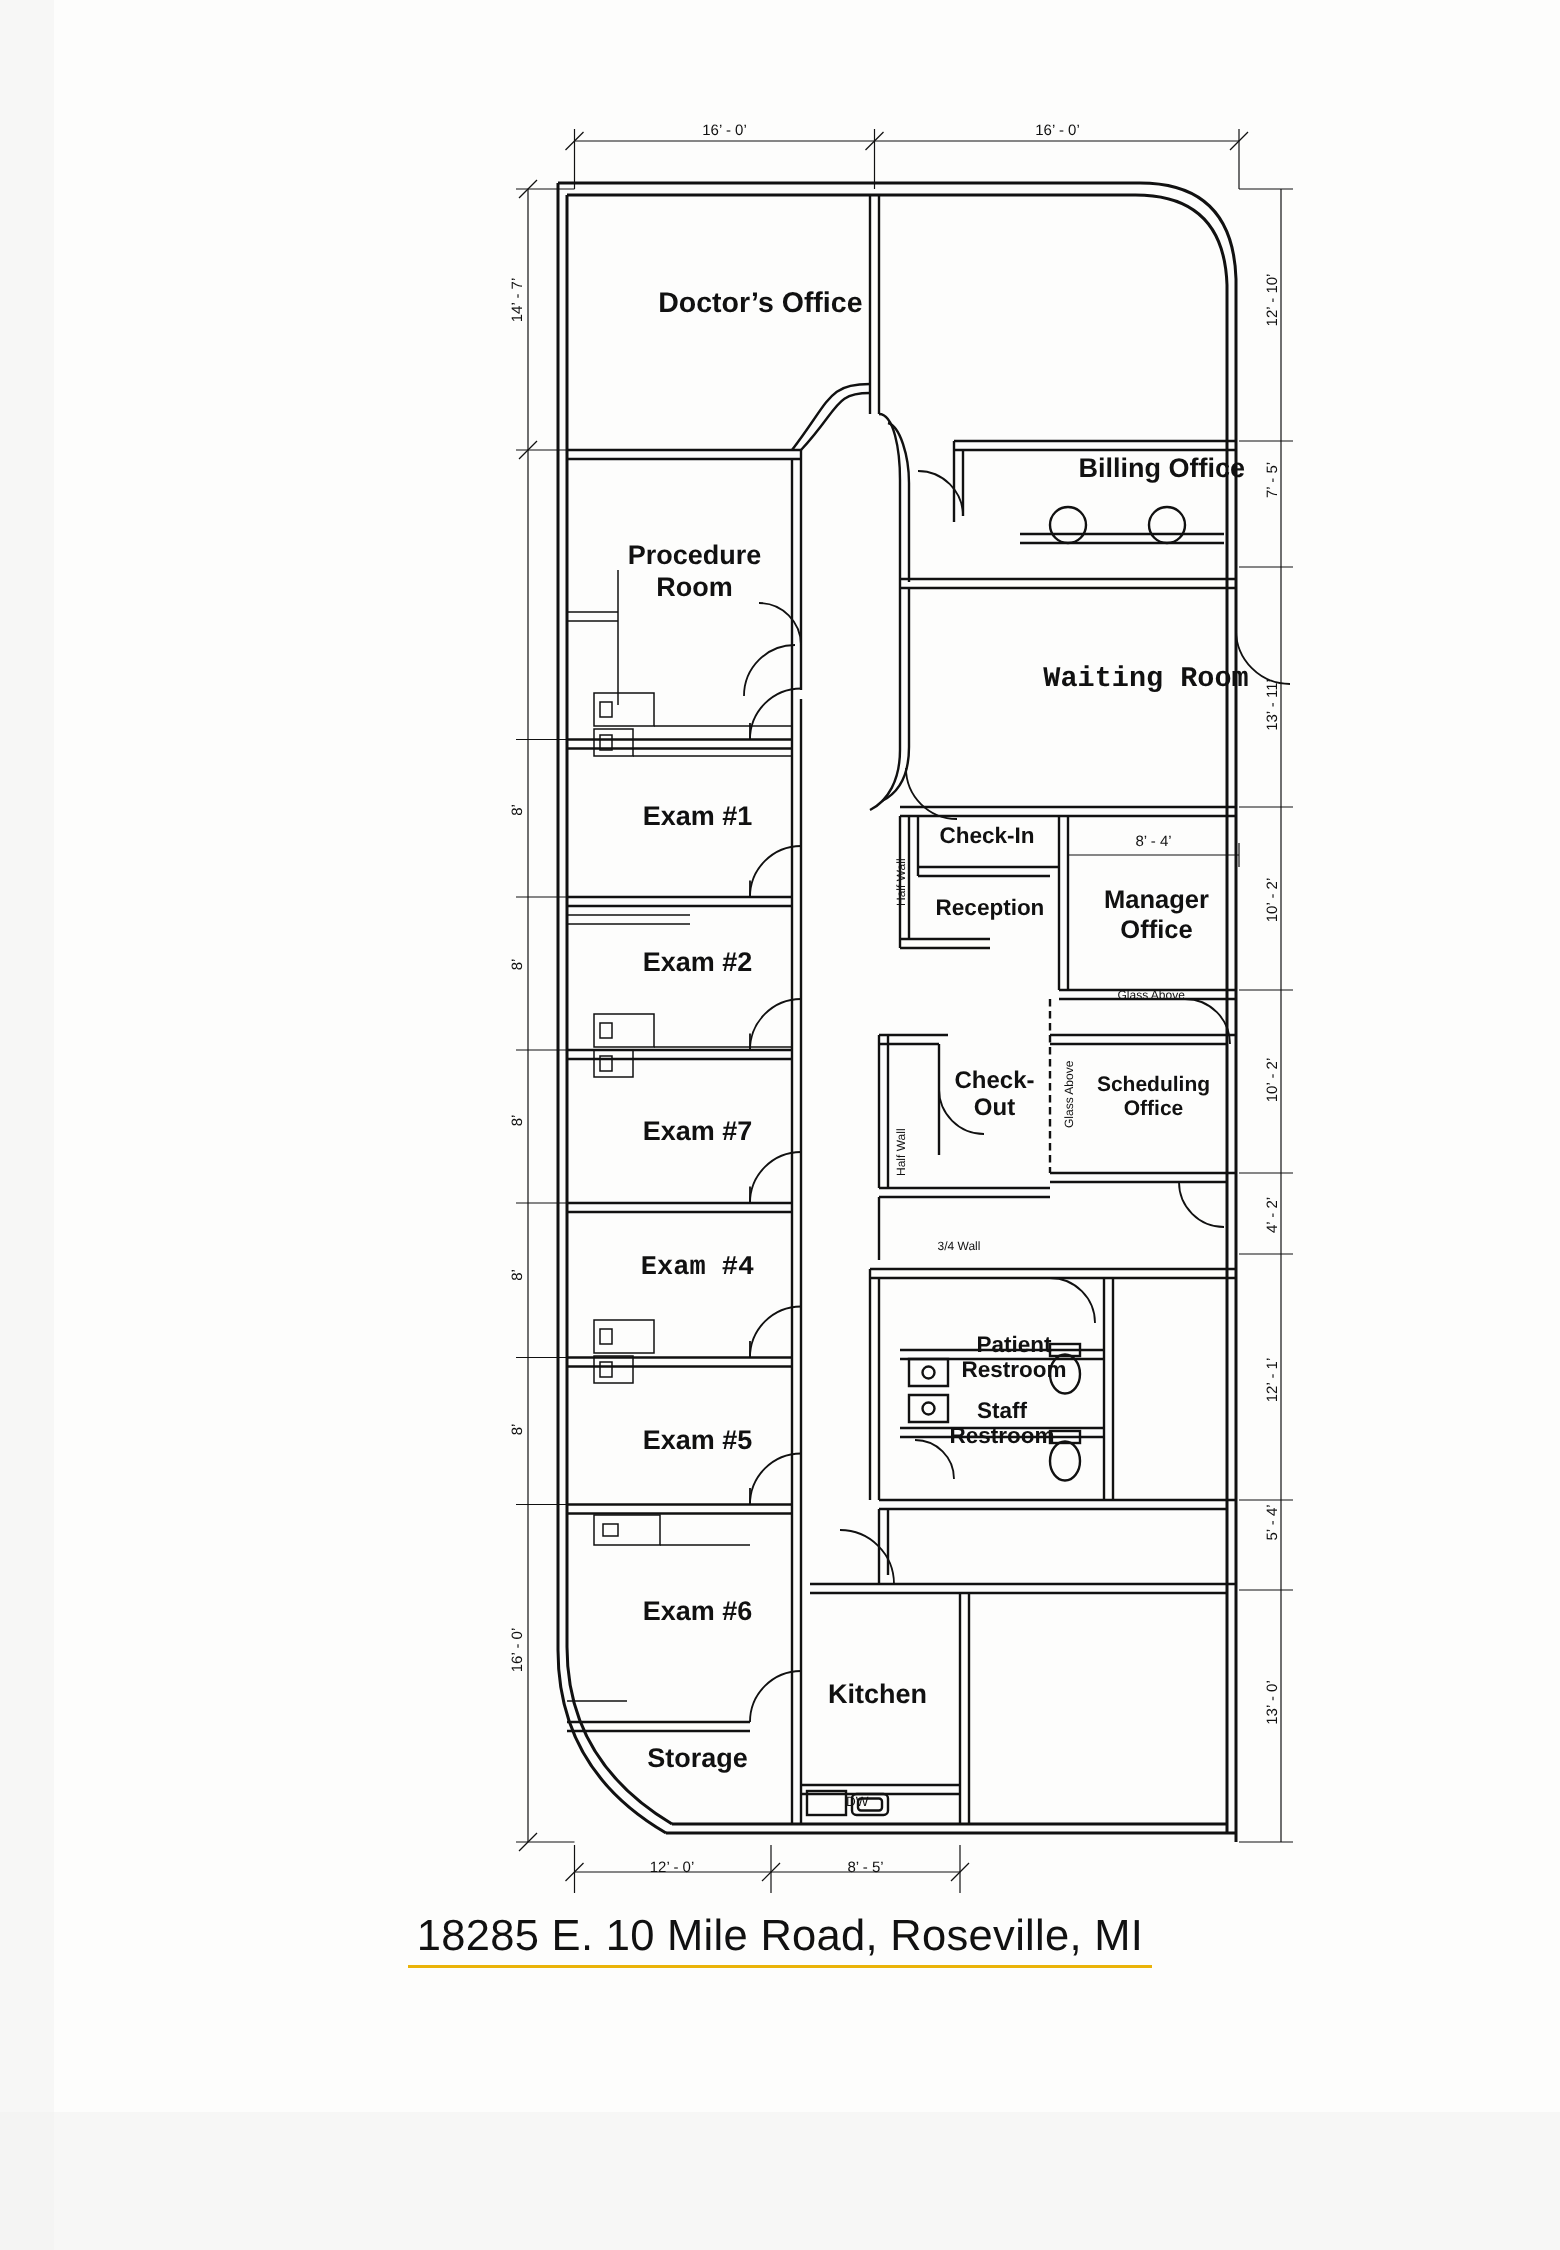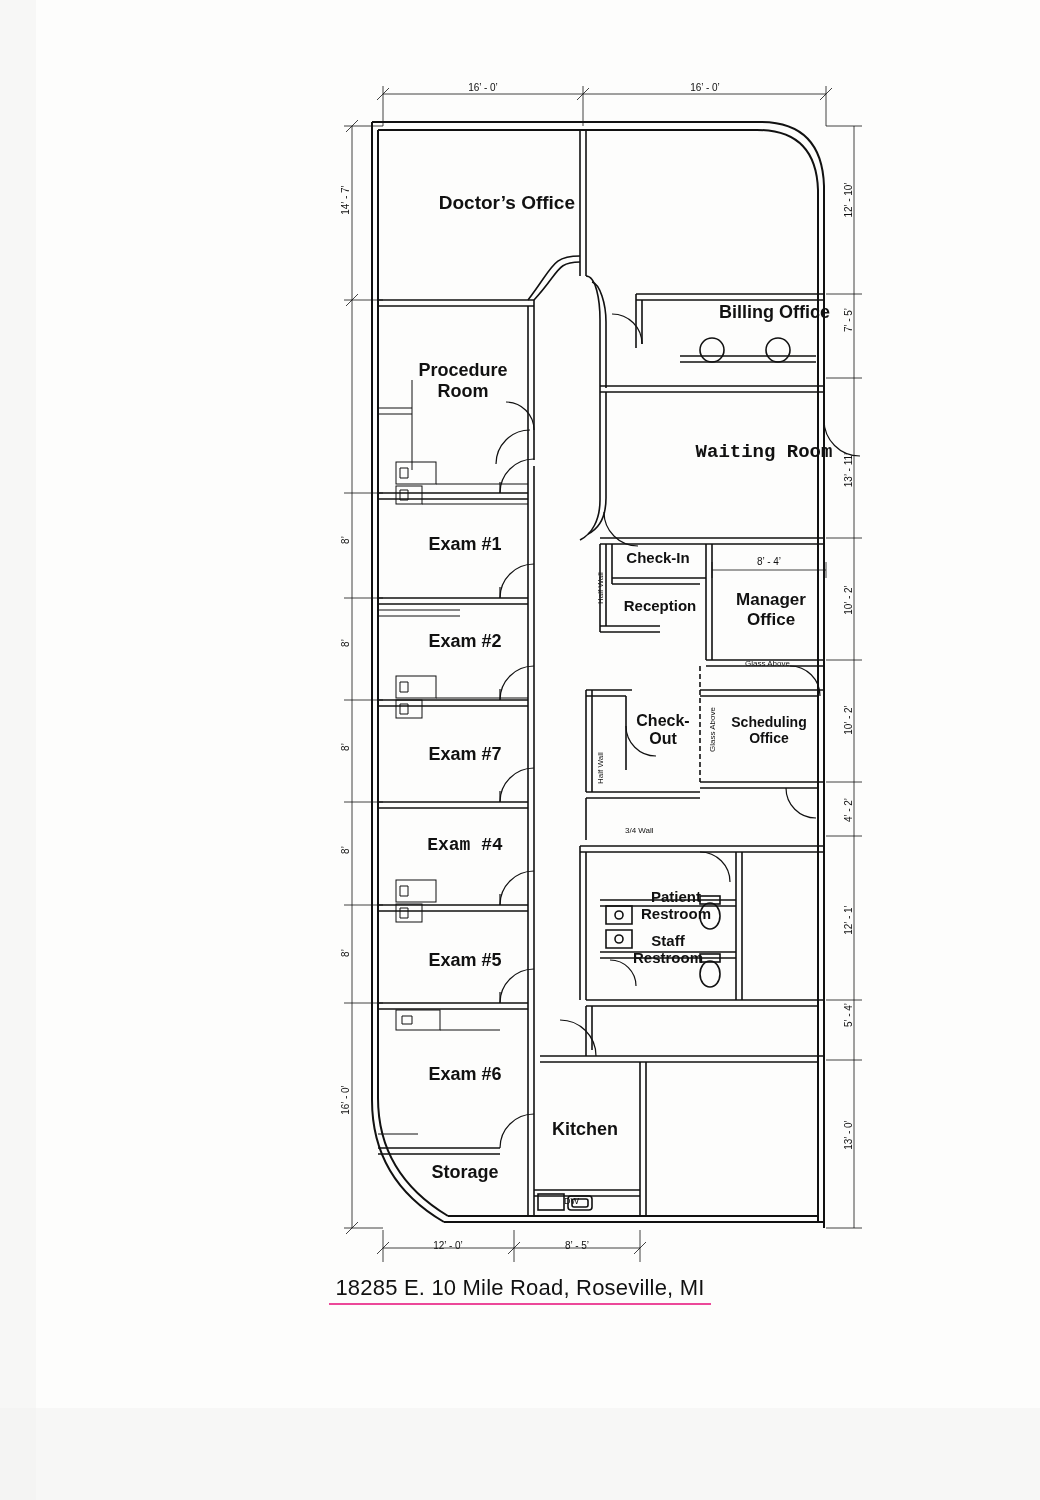--- a/index.html
+++ b/index.html
@@ -68,25 +68,25 @@
 
   
   #footer {
     position: absolute;
     left: 0;
     top: 1275px;
     width: 1040px;
     text-align: center;
   }
   #addr {
-    font-size: 22px;
+    font-size: 29px;
     color: #111;
     letter-spacing: .2px;
     display: inline-block;
-    border-bottom: 2px solid #ec4899;
+    border-bottom: 2px solid #eab308;
     padding: 0 6px 2px 6px;
   }
   #suite {
     font-size: 26px;
     color: #111;
     margin-top: 10px;
   }
 </style>
 </head>
 <body>

